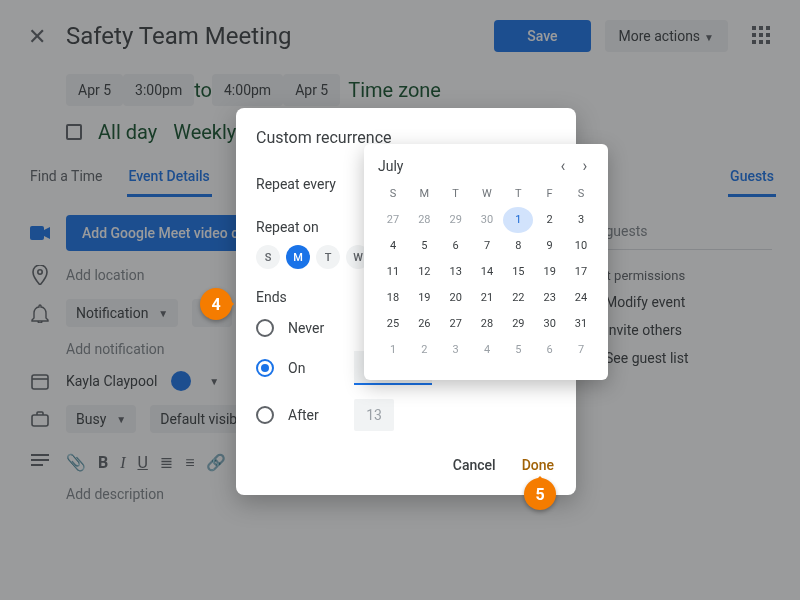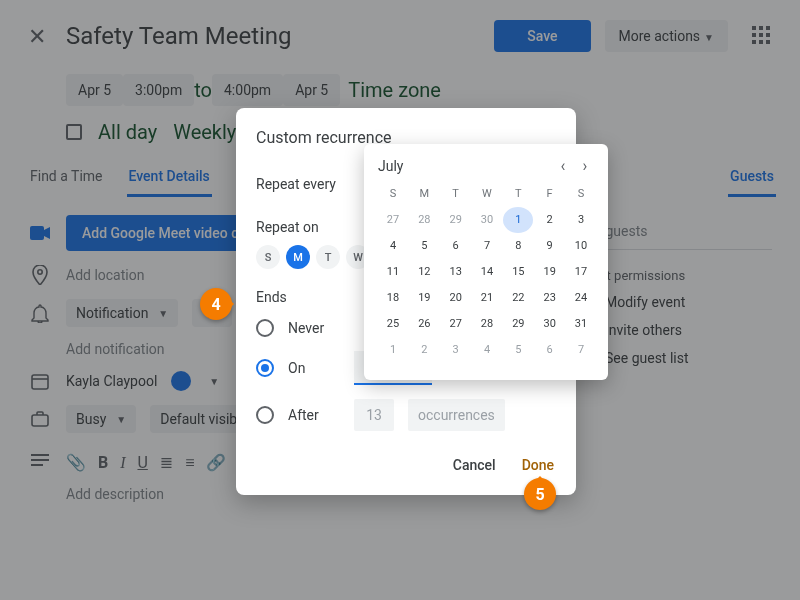--- a/index.html
+++ b/index.html
@@ -266,21 +266,20 @@
   </div>
   <div class="radio-row">
     <div class="radio sel"></div>
     <span style="width:52px;">On</span>
     <input class="date-input" value="Jul 1" style="">
   </div>
   <div class="radio-row">
     <div class="radio"></div>
     <span style="width:52px;">After</span>
     <span class="grey-box" style="width:40px;text-align:center;">13</span>
-    <span class="grey-box">occurrences</span>
   </div>
 
   <div class="modal-actions">
     <button class="link-btn">Cancel</button>
     <button class="link-btn primary">Done</button>
   </div>
 </div>
 
 <div class="calpop">
   <div class="calhead">

